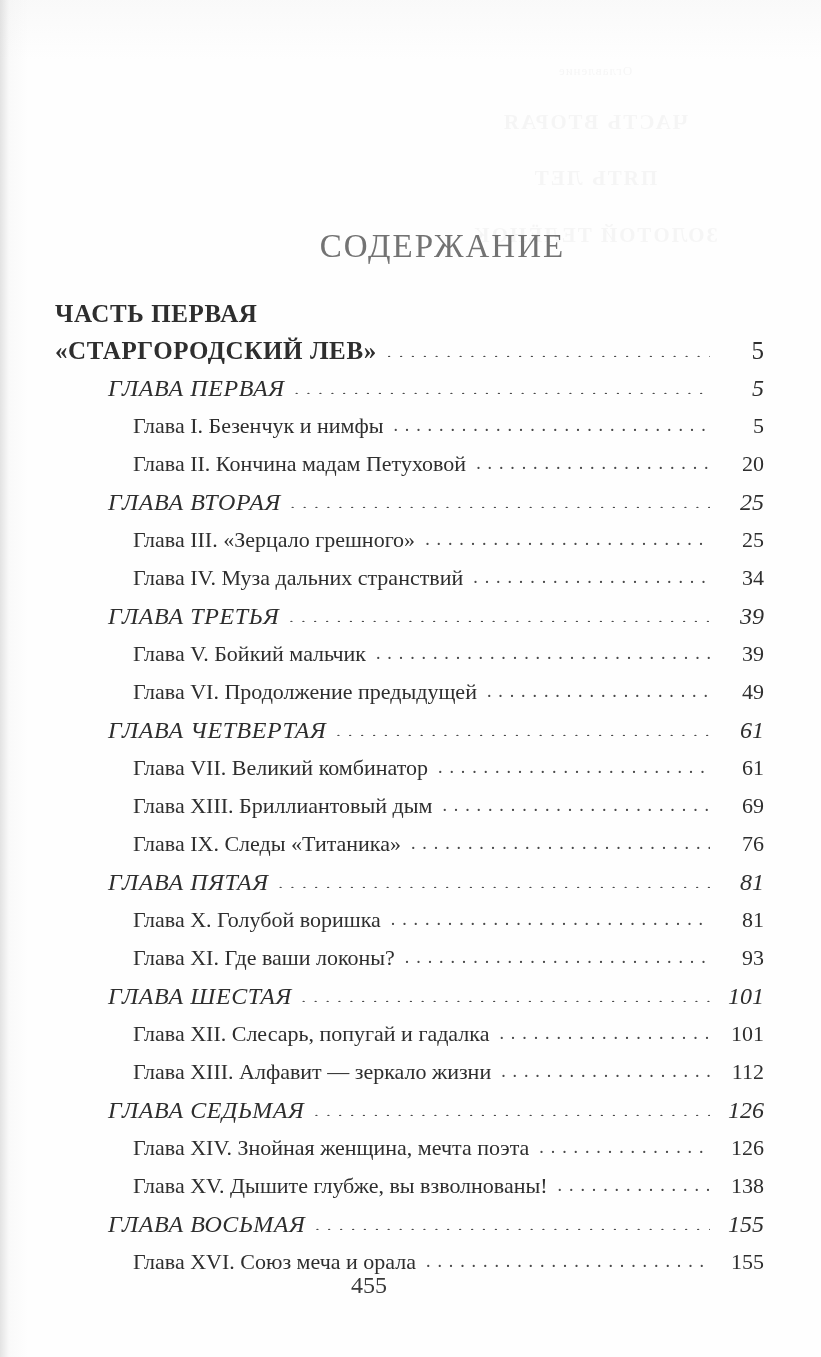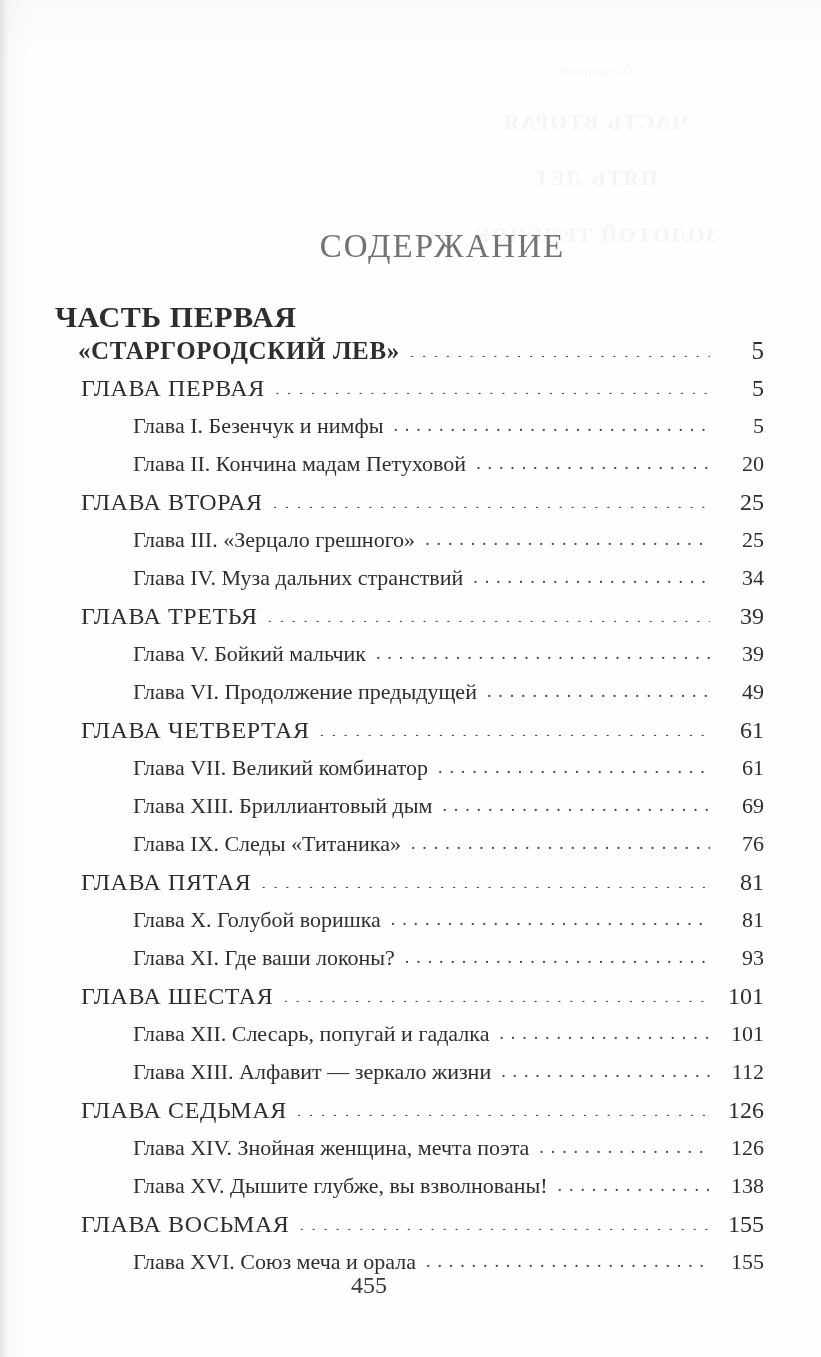--- a/index.html
+++ b/index.html
@@ -92,26 +92,26 @@
   .toc-page {
     flex: 0 0 auto;
     min-width: 46px;
     text-align: right;
     white-space: pre;
   }
 
   
   .lvl-part .toc-label { font-size: 25px; font-weight: bold; letter-spacing: 0.6px; }
   .lvl-part .toc-page  { font-size: 25px; }
-  .lvl-part { padding-left: 78px; }
+  .lvl-part { padding-left: 55px; }
   .part-line1 { padding-left: 55px; height: 37px; display: flex; align-items: baseline; }
-  .part-line1 .toc-label { font-size: 30px; font-weight: bold; letter-spacing: 0.6px; }
-
-  
-  .lvl-section { padding-left: 81px; }
+  .part-line1 .toc-label { font-size: 25px; font-weight: bold; letter-spacing: 0.6px; }
+
+  
+  .lvl-section { padding-left: 108px; font-style: italic; }
   .lvl-section .toc-label { font-size: 24px; letter-spacing: 0.6px; }
   .lvl-section .toc-page  { font-size: 24px; }
 
   
   .lvl-chapter { padding-left: 133px; }
   .lvl-chapter .toc-label { font-size: 22px; }
   .lvl-chapter .toc-page  { font-size: 22px; }
   .lvl-chapter .toc-dots::before { font-size: 18px; }
 
   #folio {

